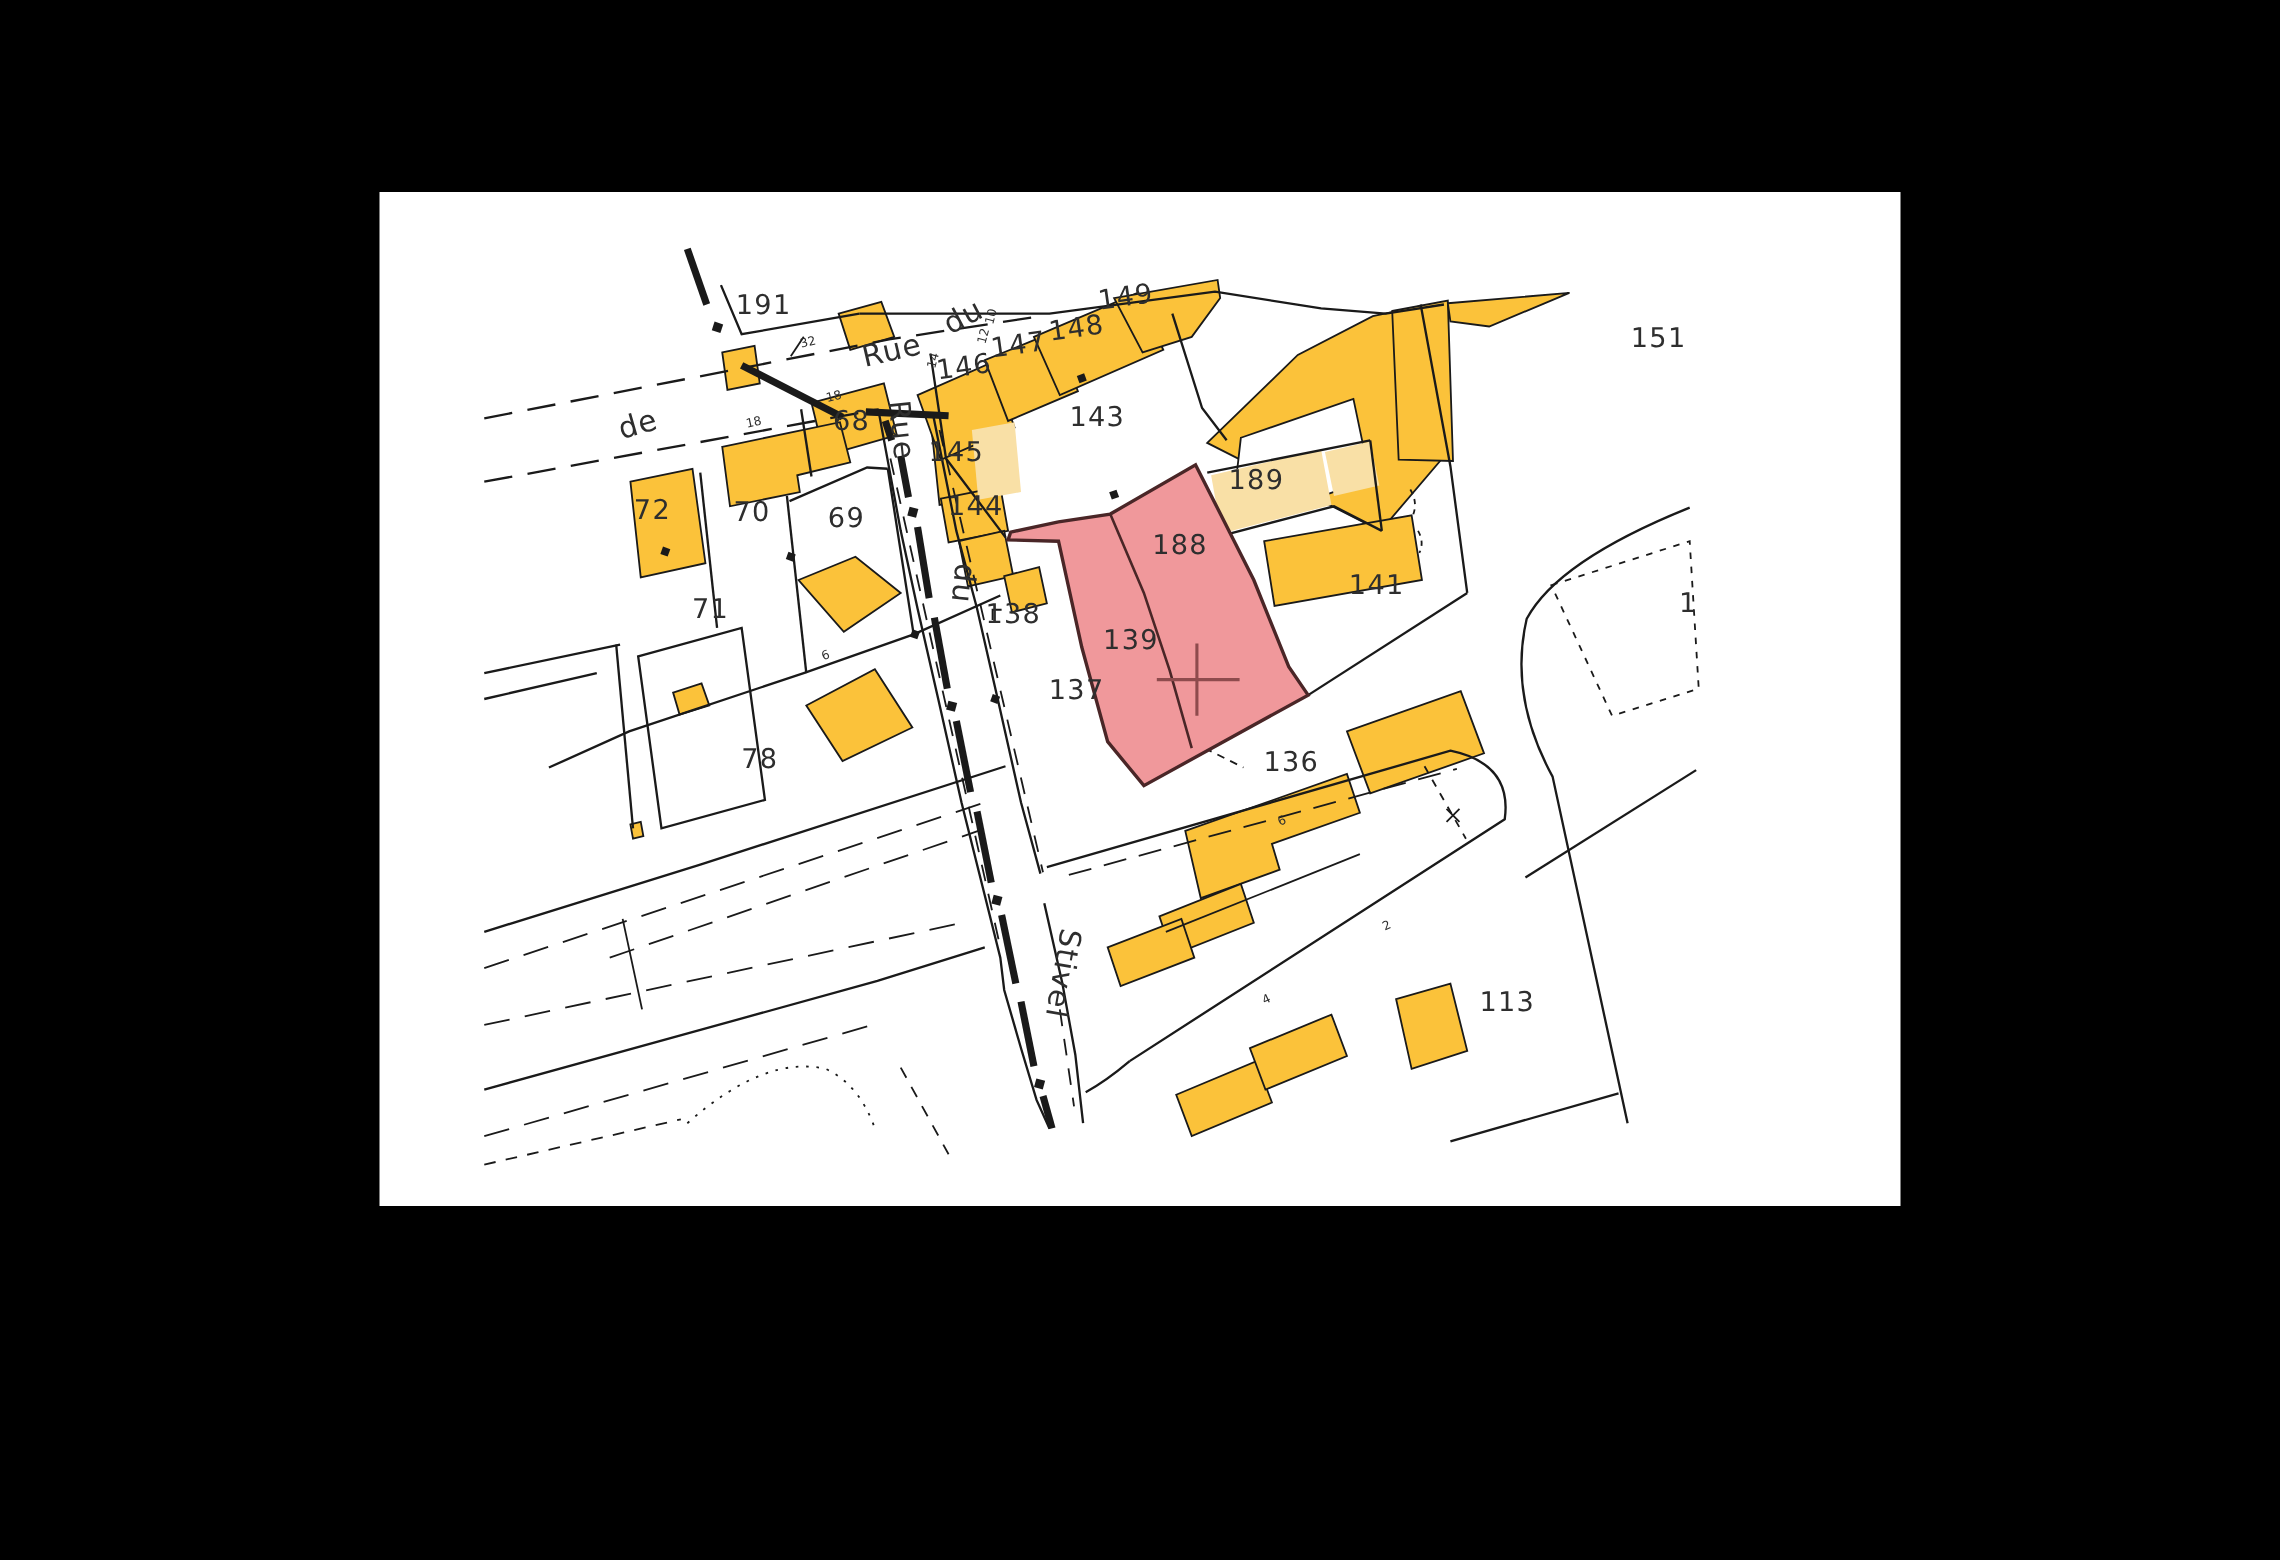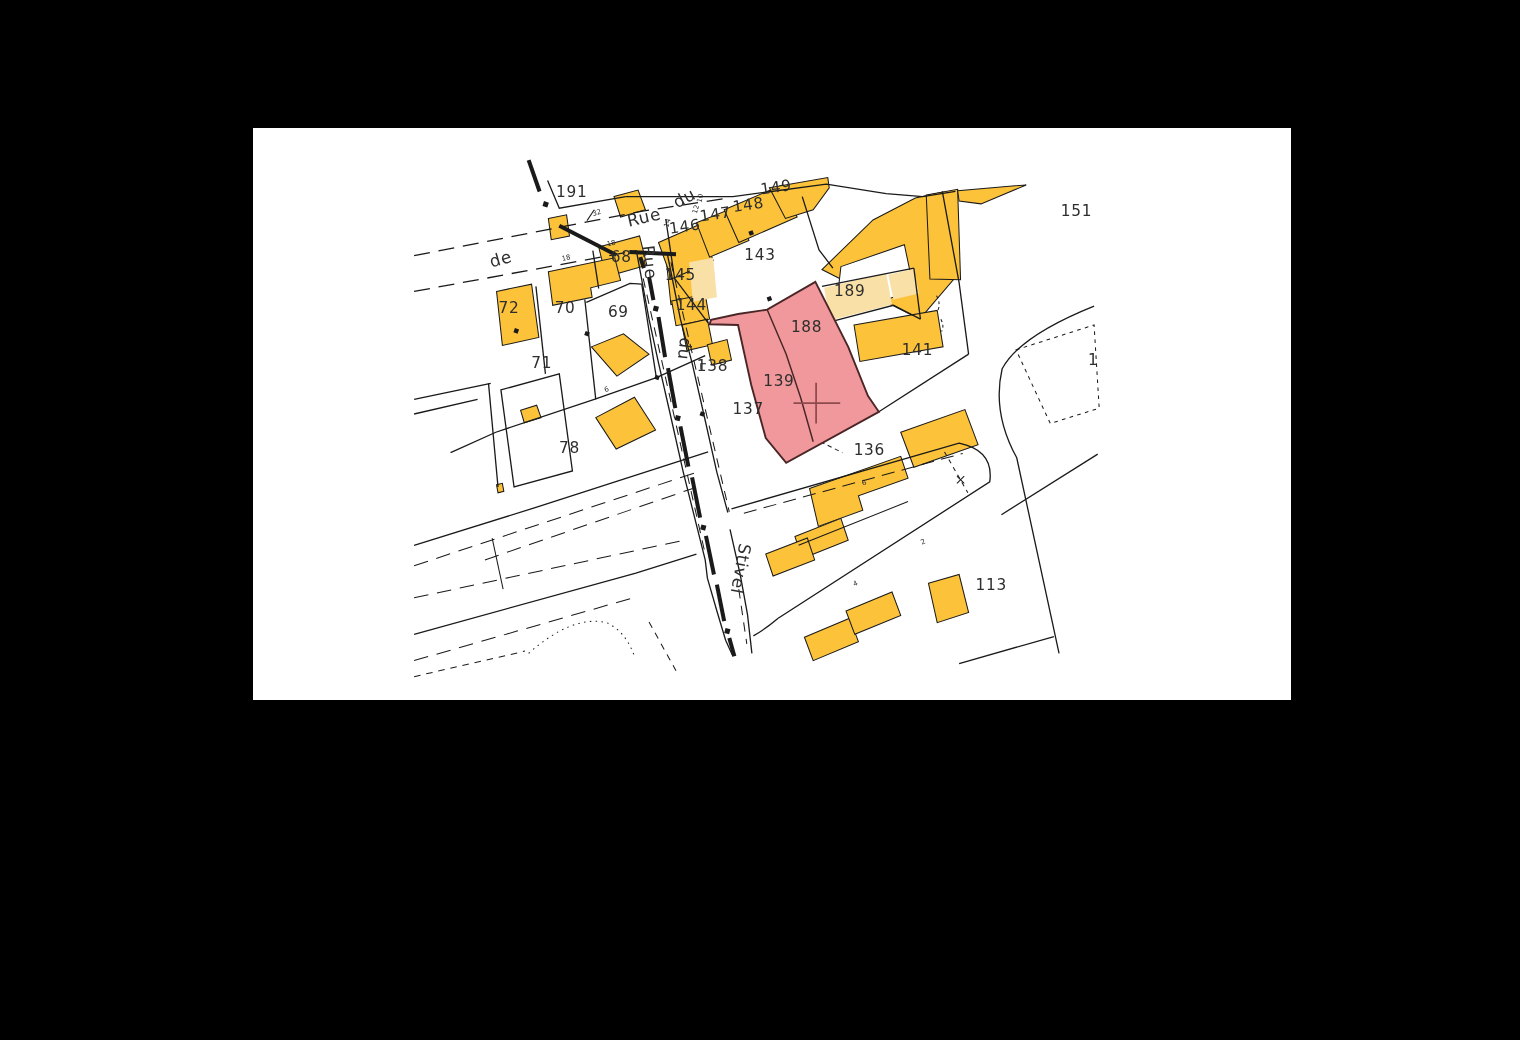--- a/index.html
+++ b/index.html
@@ -1,18 +1,18 @@
 <!DOCTYPE html>
 <html><head>
 <meta charset="utf-8">
 <style>
   html,body{margin:0;padding:0;background:#000;}
   #screen{position:relative;width:1520px;height:1040px;background:var(--bg,#000);overflow:hidden;
           font-family:"DejaVu Sans", sans-serif;}
-  #map-canvas{position:absolute;left:253px;top:128px;width:1014px;height:572px;background:var(--map,#fff);padding-left:24px;}
+  #map-canvas{position:absolute;left:253px;top:128px;width:1014px;height:676px;background:var(--map,#fff);}
   svg{display:block;width:100%;height:100%;}
   .bld{fill:var(--building);stroke:var(--line);stroke-width:1.4;stroke-linejoin:miter;}
   .bld-light{fill:var(--building-light);stroke:none;}
   .white-notch{fill:var(--map,#fff);stroke:var(--line);stroke-width:1.4;}
   .hl{fill:var(--hl-fill);stroke:var(--hl-stroke);stroke-width:2.6;stroke-linejoin:miter;}
   .hl-ln{stroke:var(--hl-stroke);stroke-width:2;fill:none;}
   .cross{stroke:var(--cross);stroke-width:2.4;fill:none;}
   .ln{stroke:var(--line);stroke-width:1.8;fill:none;stroke-linecap:butt;}
   .ln-thin{stroke:var(--line);stroke-width:1.4;fill:none;}
   .axis{stroke:var(--line);stroke-width:5.5;fill:none;stroke-linecap:butt;}

